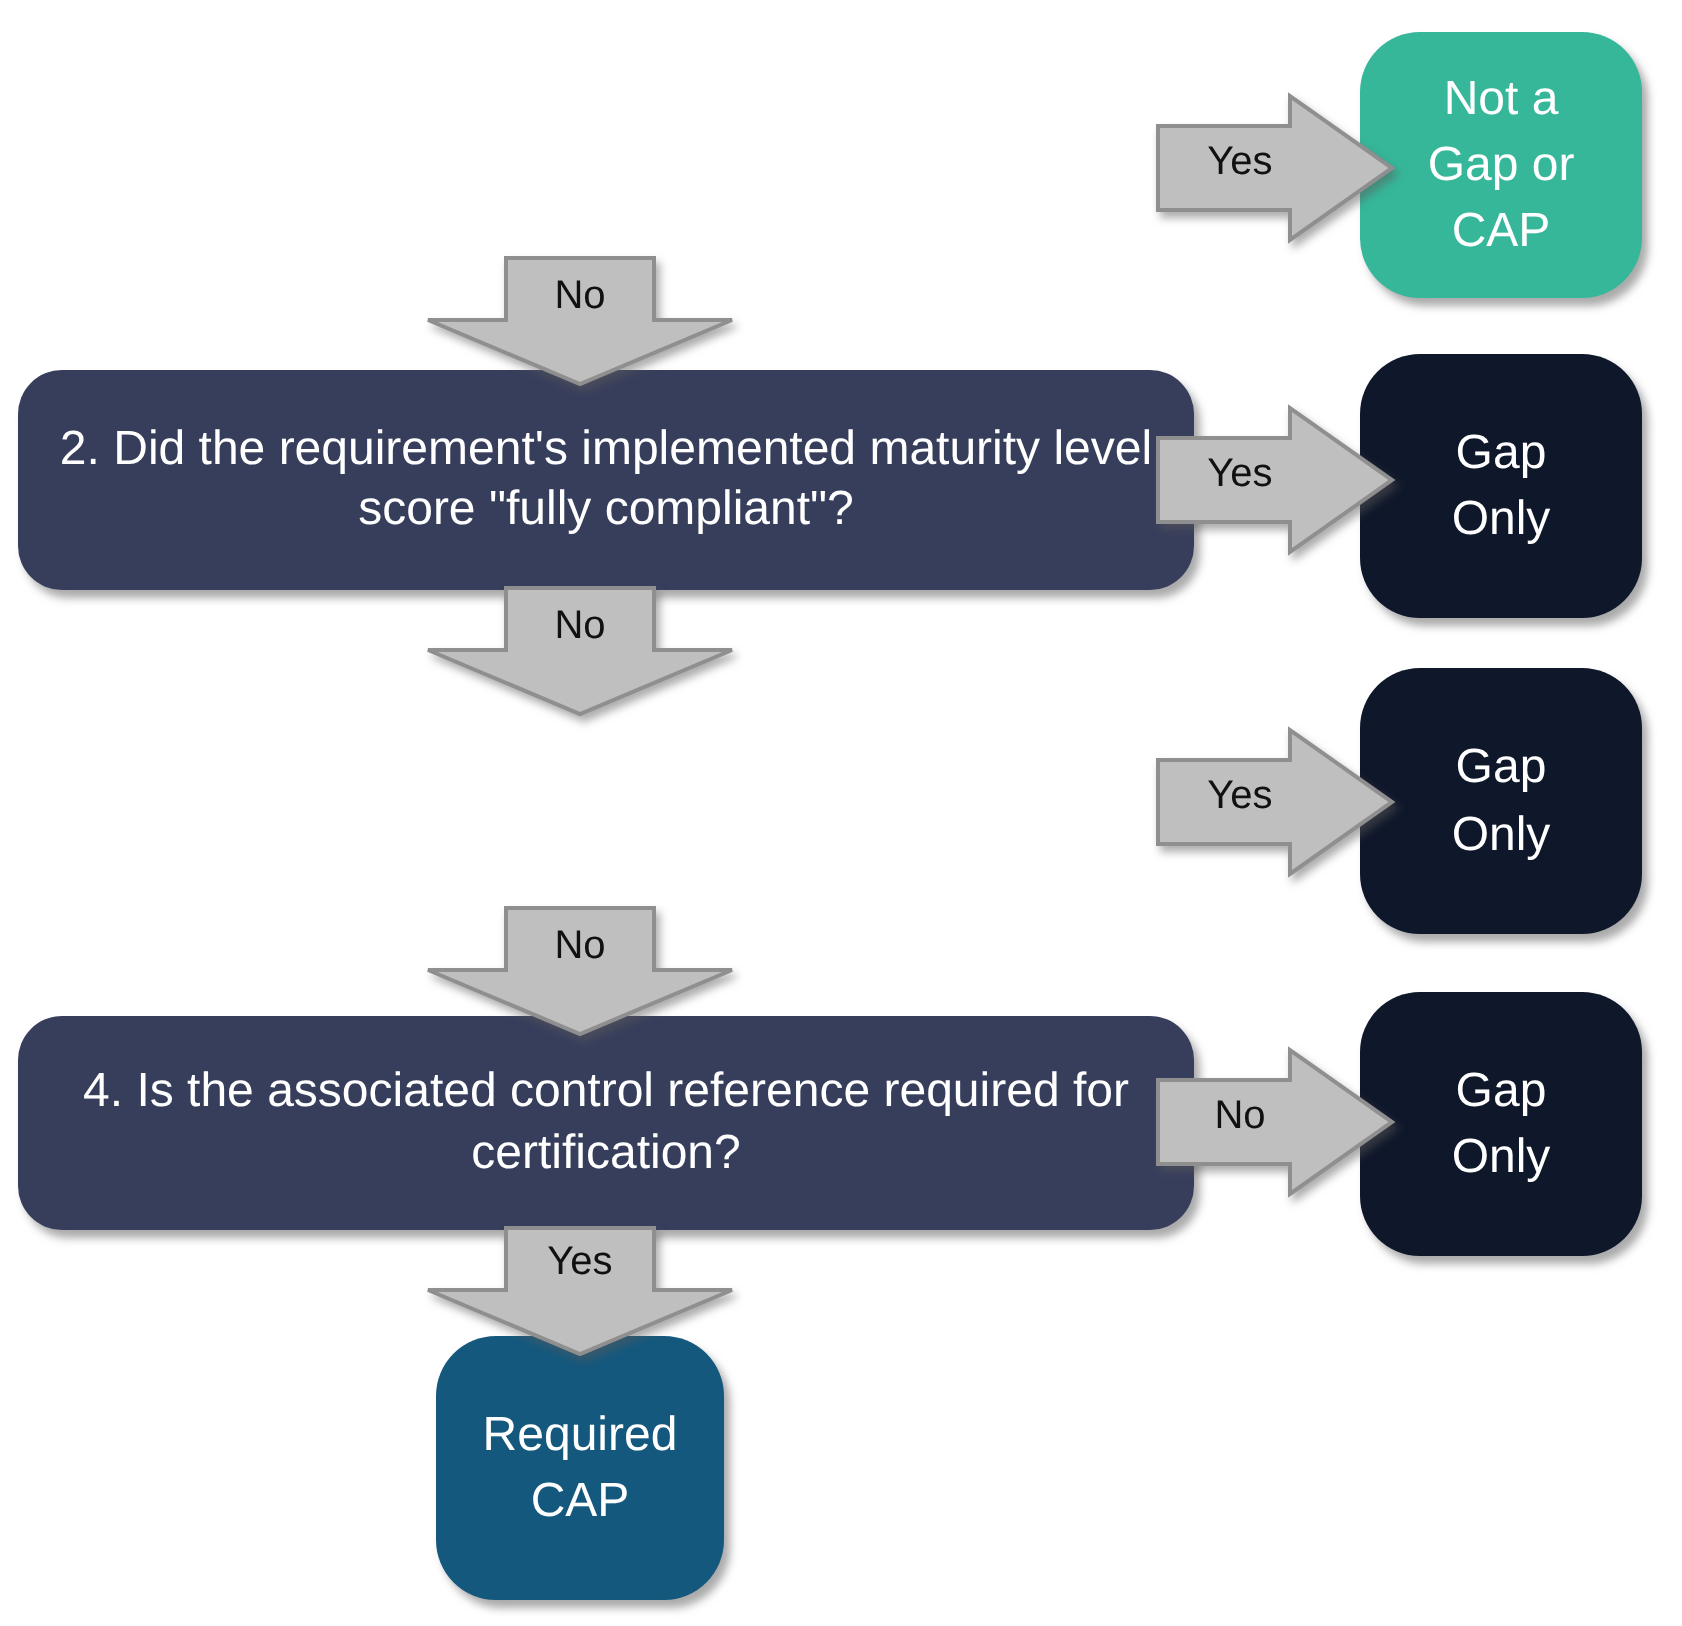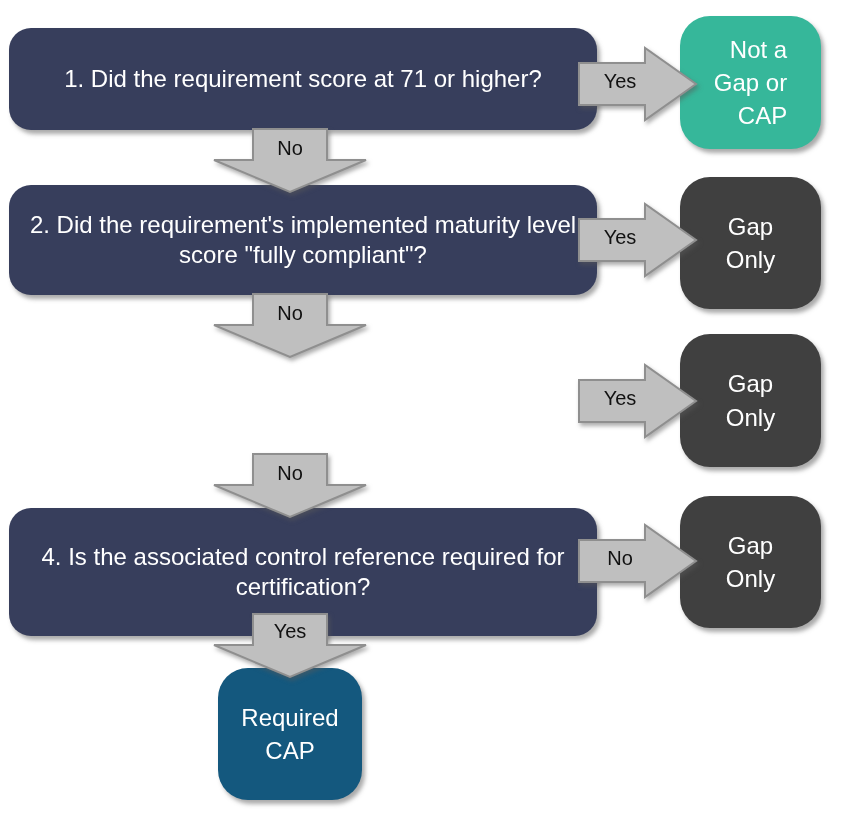--- a/index.html
+++ b/index.html
@@ -41,22 +41,22 @@
     font-size: 24px;
     line-height: 1.38;
     display: flex;
     align-items: center;
     justify-content: center;
     text-align: center;
     white-space: pre-line;
     box-shadow: 3px 4px 4px rgba(100,100,100,0.55);
     z-index: 1;
   }
-  .rbox.teal { background: #36B79A; text-align: right; }
-  .rbox.blue { background: #404040; }
+  .rbox.teal { background: #36B79A; }
+  .rbox.blue { background: #0f172a; }
 
   .final-box {
     position: absolute;
     left: 218px;
     top: 668px;
     width: 144px;
     height: 132px;
     background: #14587E;
     border-radius: 30px;
     color: #ffffff;
@@ -100,23 +100,20 @@
     text-align: center;
   }
   .branch-label.h { width: 64px; }   
   .branch-label.v { left: 212px; width: 156px; } 
 </style>
 </head>
 <body>
 
 <div class="canvas">
 
-  <div class="qbox" style="top:28px; height:102px;">
-    <span>1. Did the requirement score at 71 or higher?</span>
-  </div>
   <div class="arrow-right" style="top:46px;">
     <svg viewBox="0 0 120 76">
       <polygon points="1,17 67,17 67,2 118,38 67,74 67,59 1,59" fill="#BFBFBF" stroke="#8F8F8F" stroke-width="2"></polygon>
     </svg>
   </div>
   <span class="branch-label h" style="left:588px; top:70px;">Yes</span>
   <div class="rbox teal" style="top:16px; height:133px;">
     <span>Not a
 Gap or
 CAP</span>
@@ -158,21 +155,21 @@
     <span>Gap
 Only</span>
   </div>
   <div class="arrow-down" style="top:453px;">
     <svg viewBox="0 0 156 66">
       <polygon points="41,1 115,1 115,32 154,32 78,64 2,32 41,32" fill="#BFBFBF" stroke="#8F8F8F" stroke-width="2"></polygon>
     </svg>
   </div>
   <span class="branch-label v" style="top:462px;">No</span>
 
-  <div class="qbox" style="top:508px; height:128px;">
+  <div class="qbox" style="top:508px; height:107px;">
     <span>4. Is the associated control reference required for certification?</span>
   </div>
   <div class="arrow-right" style="top:523px;">
     <svg viewBox="0 0 120 76">
       <polygon points="1,17 67,17 67,2 118,38 67,74 67,59 1,59" fill="#BFBFBF" stroke="#8F8F8F" stroke-width="2"></polygon>
     </svg>
   </div>
   <span class="branch-label h" style="left:588px; top:547px;">No</span>
   <div class="rbox blue" style="top:496px; height:132px;">
     <span>Gap

